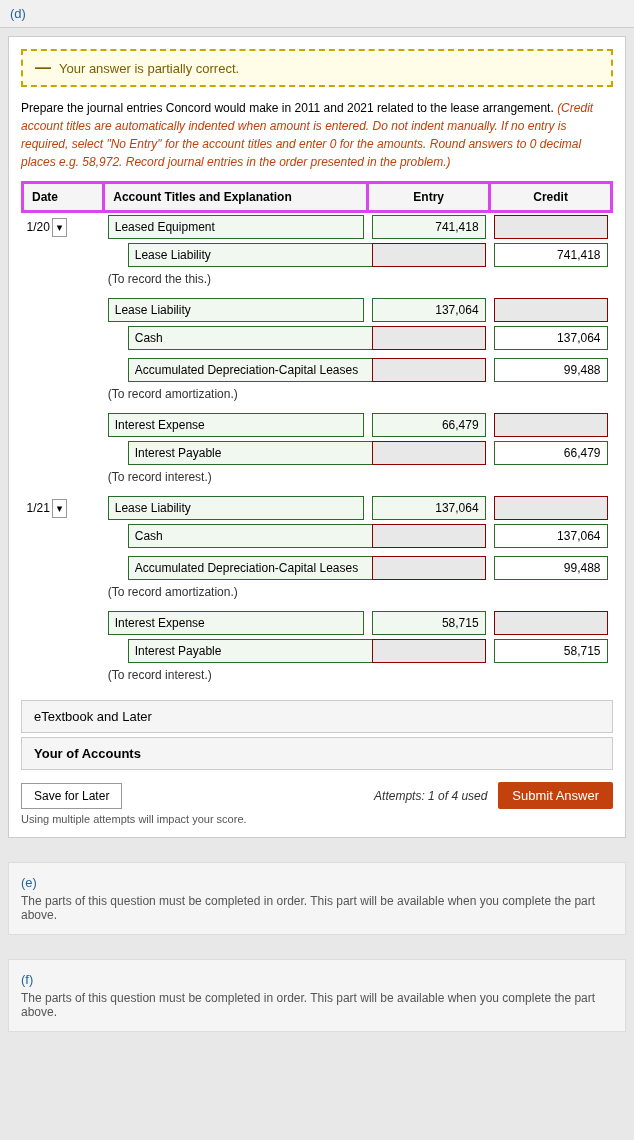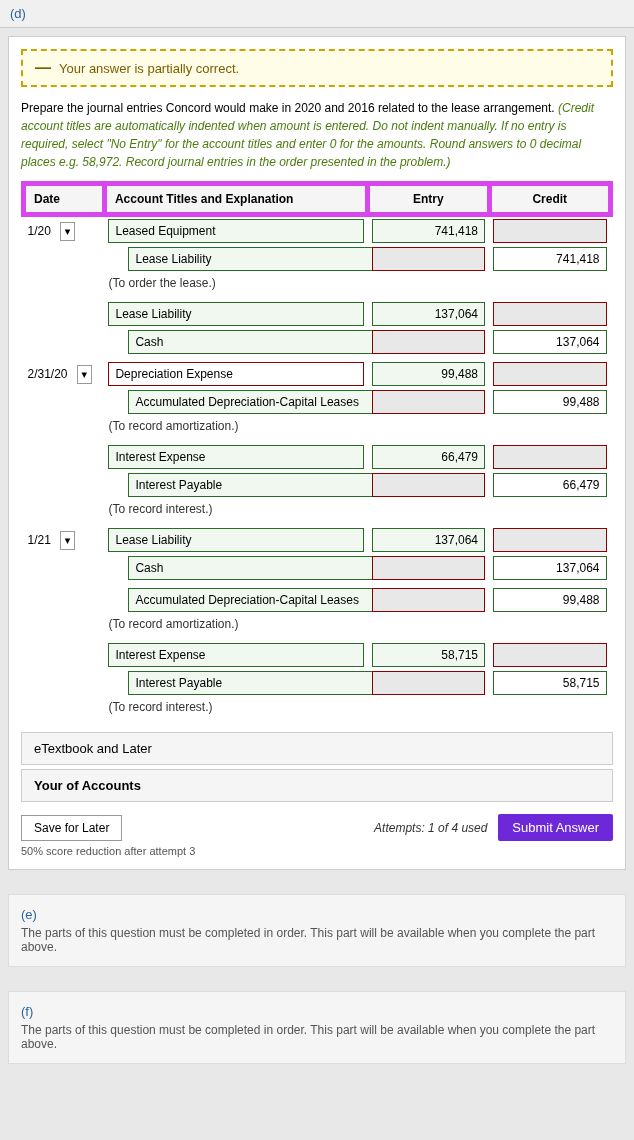--- a/index.html
+++ b/index.html
@@ -36,50 +36,50 @@
     .partial-correct-banner .dash-icon {
       font-weight: bold;
       font-size: 16px;
     }
     .instructions {
       font-size: 12px;
       margin-bottom: 10px;
       line-height: 1.5;
     }
     .instructions em {
-      color: #4d7c0f;
+      color: #c2410c;
       font-style: italic;
     }
     .journal-table {
       width: 100%;
       border-collapse: collapse;
       margin-bottom: 4px;
     }
     .journal-table th {
       background: #f5f5f5;
-      border: 5px solid #d946ef;
+      border: 3px solid #d946ef;
       padding: 6px 8px;
       text-align: left;
       font-weight: bold;
       font-size: 12px;
     }
     .journal-table th.center { text-align: center; }
     .journal-table td {
       border: none;
       padding: 2px 4px;
       vertical-align: middle;
     }
     .date-cell {
       width: 80px;
       white-space: nowrap;
     }
     .date-dropdown {
       display: flex;
       align-items: center;
-      gap: 9px;
+      gap: 2px;
       font-size: 12px;
     }
     .date-dropdown .chevron-btn {
       background: #fff;
       border: 1px solid #999;
       padding: 2px 4px;
       cursor: pointer;
       font-size: 11px;
     }
     .account-input {
@@ -163,21 +163,21 @@
       padding: 5px 12px;
       cursor: pointer;
       font-size: 12px;
     }
     .attempts-text {
       font-size: 12px;
       color: #333;
       font-style: italic;
     }
     .submit-btn {
-      background: #6d28d9;
+      background: #c2410c;
       color: #fff;
       border: none;
       padding: 6px 14px;
       cursor: pointer;
       font-size: 13px;
       border-radius: 2px;
     }
     .score-note {
       font-size: 11px;
       color: #555;
@@ -208,21 +208,21 @@
 <div class="main-card">
 
   
   <div class="partial-correct-banner">
     <span class="dash-icon">—</span>
     <span>Your answer is partially correct.</span>
   </div>
 
   
   <div class="instructions">
-    <span>Prepare the journal entries Concord would make in 2020 and 2016 related to the lease arrangement.</span>
+    <span>Prepare the journal entries Concord would make in 2011 and 2021 related to the lease arrangement.</span>
     <em>(Credit account titles are automatically indented when amount is entered. Do not indent manually. If no entry is required, select "No Entry" for the account titles and enter 0 for the amounts. Round answers to 0 decimal places e.g. 58,972. Record journal entries in the order presented in the problem.)</em>
   </div>
 
   
   <table class="journal-table">
     <thead>
       <tr>
         <th class="col-date">Date</th>
         <th class="col-account">Account Titles and Explanation</th>
         <th class="col-debit center">Entry</th>
@@ -242,50 +242,39 @@
           <td><input type="text" class="credit-input" style=""></td>
         </tr>
         <tr>
           <td class="date-cell"></td>
           <td><input type="text" class="account-input green-border" value="Lease Liability" style="margin-left: 20px;"></td>
           <td><input type="text" class="debit-input" style="background: rgb(232, 232, 232);"></td>
           <td><input type="text" class="credit-input filled" value="741,418" style=""></td>
         </tr>
         <tr class="note-row">
           <td></td>
-          <td colspan="3">(To order the lease.)</td>
+          <td colspan="3">(To record the this.)</td>
         </tr>
         <tr>
           <td colspan="4" style="height: 4px;"></td>
         </tr>
         <tr>
           <td class="date-cell"></td>
           <td><input type="text" class="account-input green-border" value="Lease Liability" style=""></td>
           <td><input type="text" class="debit-input green-border" value="137,064" style=""></td>
           <td><input type="text" class="credit-input" style=""></td>
         </tr>
         <tr>
           <td class="date-cell"></td>
           <td><input type="text" class="account-input green-border" value="Cash" style="margin-left: 20px;"></td>
           <td><input type="text" class="debit-input" style="background: rgb(232, 232, 232);"></td>
           <td><input type="text" class="credit-input filled" value="137,064" style=""></td>
         </tr>
         <tr>
           <td colspan="4" style="height: 4px;"></td>
-        </tr>
-        <tr>
-          <td class="date-cell">
-            <div class="date-dropdown">
-              <span>2/31/20</span>
-              <button class="chevron-btn">▾</button>
-            </div>
-          </td>
-          <td><input type="text" class="account-input" value="Depreciation Expense" style=""></td>
-          <td><input type="text" class="debit-input green-border" value="99,488" style=""></td>
-          <td><input type="text" class="credit-input" style=""></td>
         </tr>
         <tr>
           <td class="date-cell"></td>
           <td><input type="text" class="account-input green-border" value="Accumulated Depreciation-Capital Leases" style="margin-left: 20px;"></td>
           <td><input type="text" class="debit-input" style="background: rgb(232, 232, 232);"></td>
           <td><input type="text" class="credit-input filled" value="99,488" style=""></td>
         </tr>
         <tr class="note-row">
           <td></td>
           <td colspan="3">(To record amortization.)</td>
@@ -373,21 +362,21 @@
   
   <div class="bottom-bar">
     <button class="save-btn">Save for Later</button>
     <span>
       <span class="attempts-text">Attempts: 1 of 4 used</span>
       &nbsp;
       <button class="submit-btn">Submit Answer</button>
     </span>
   </div>
   <div class="score-note">
-    <div>50% score reduction after attempt 3</div>
+    <div>Using multiple attempts will impact your score.</div>
   </div>
 
 </div>
 
 <div class="separator"></div>
 
 <div class="locked-section">
   <div class="part-label">(e)</div>
   <div class="locked-msg">The parts of this question must be completed in order. This part will be available when you complete the part above.</div>
 </div>

